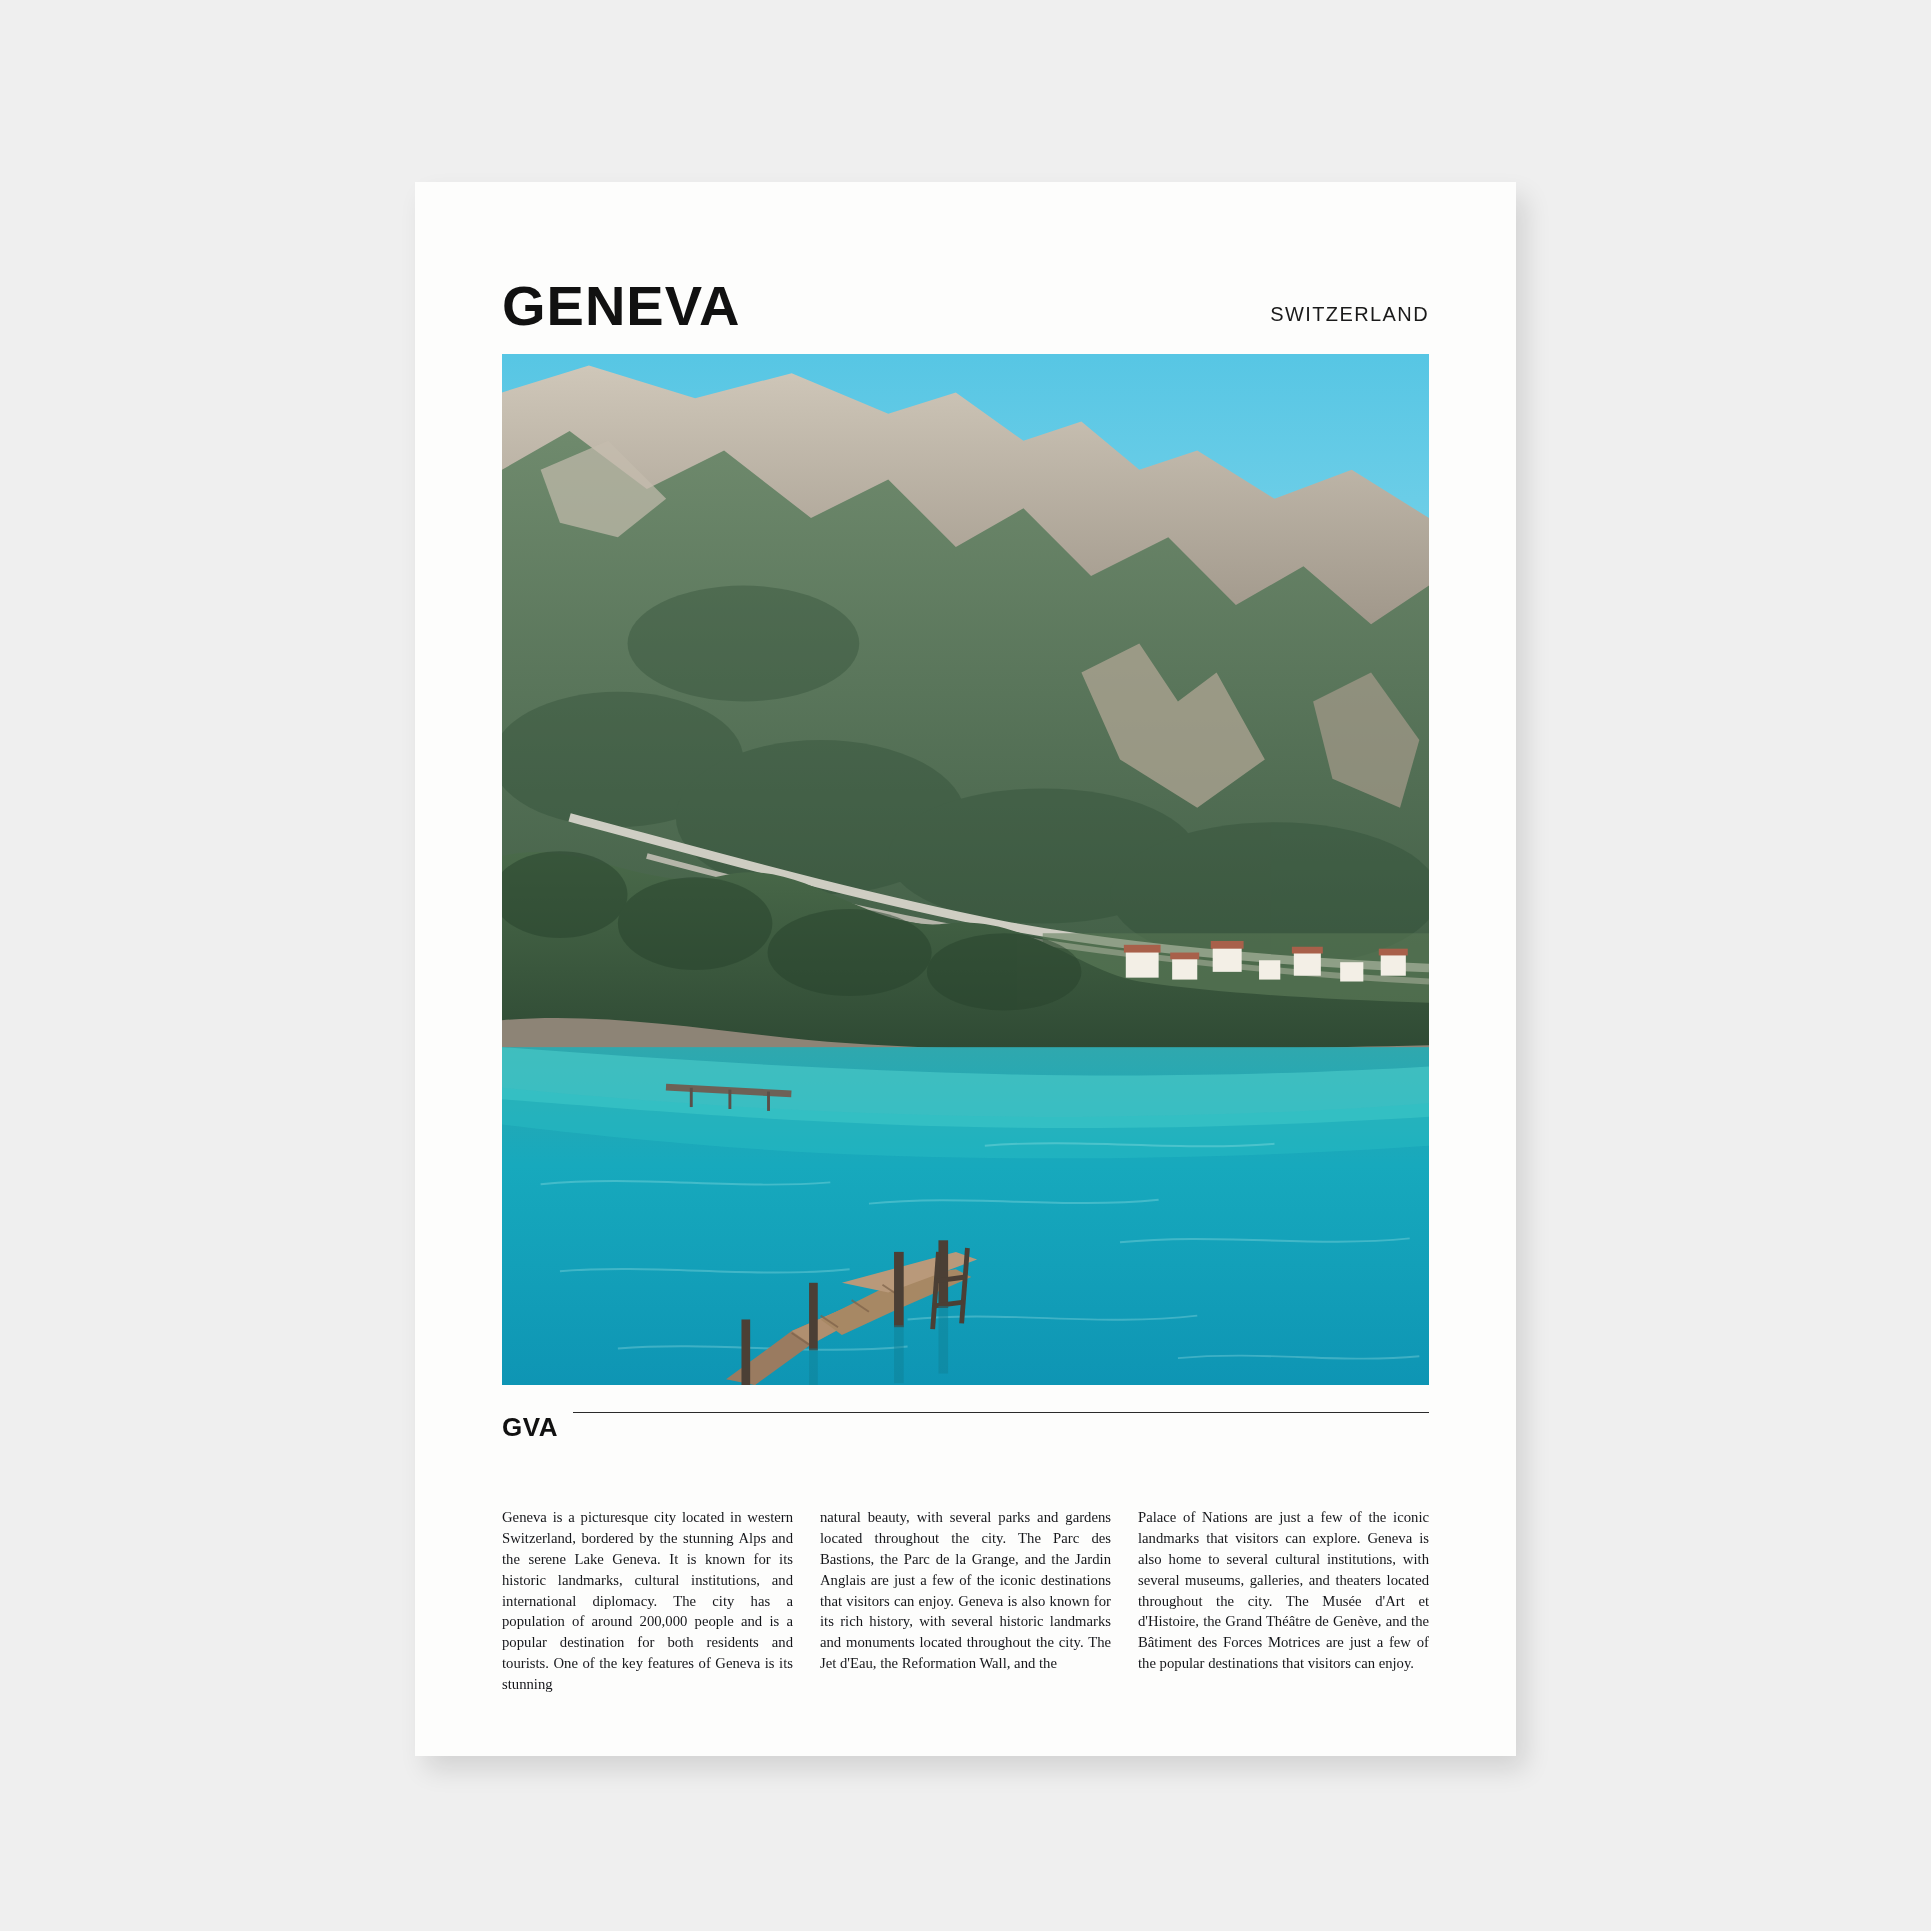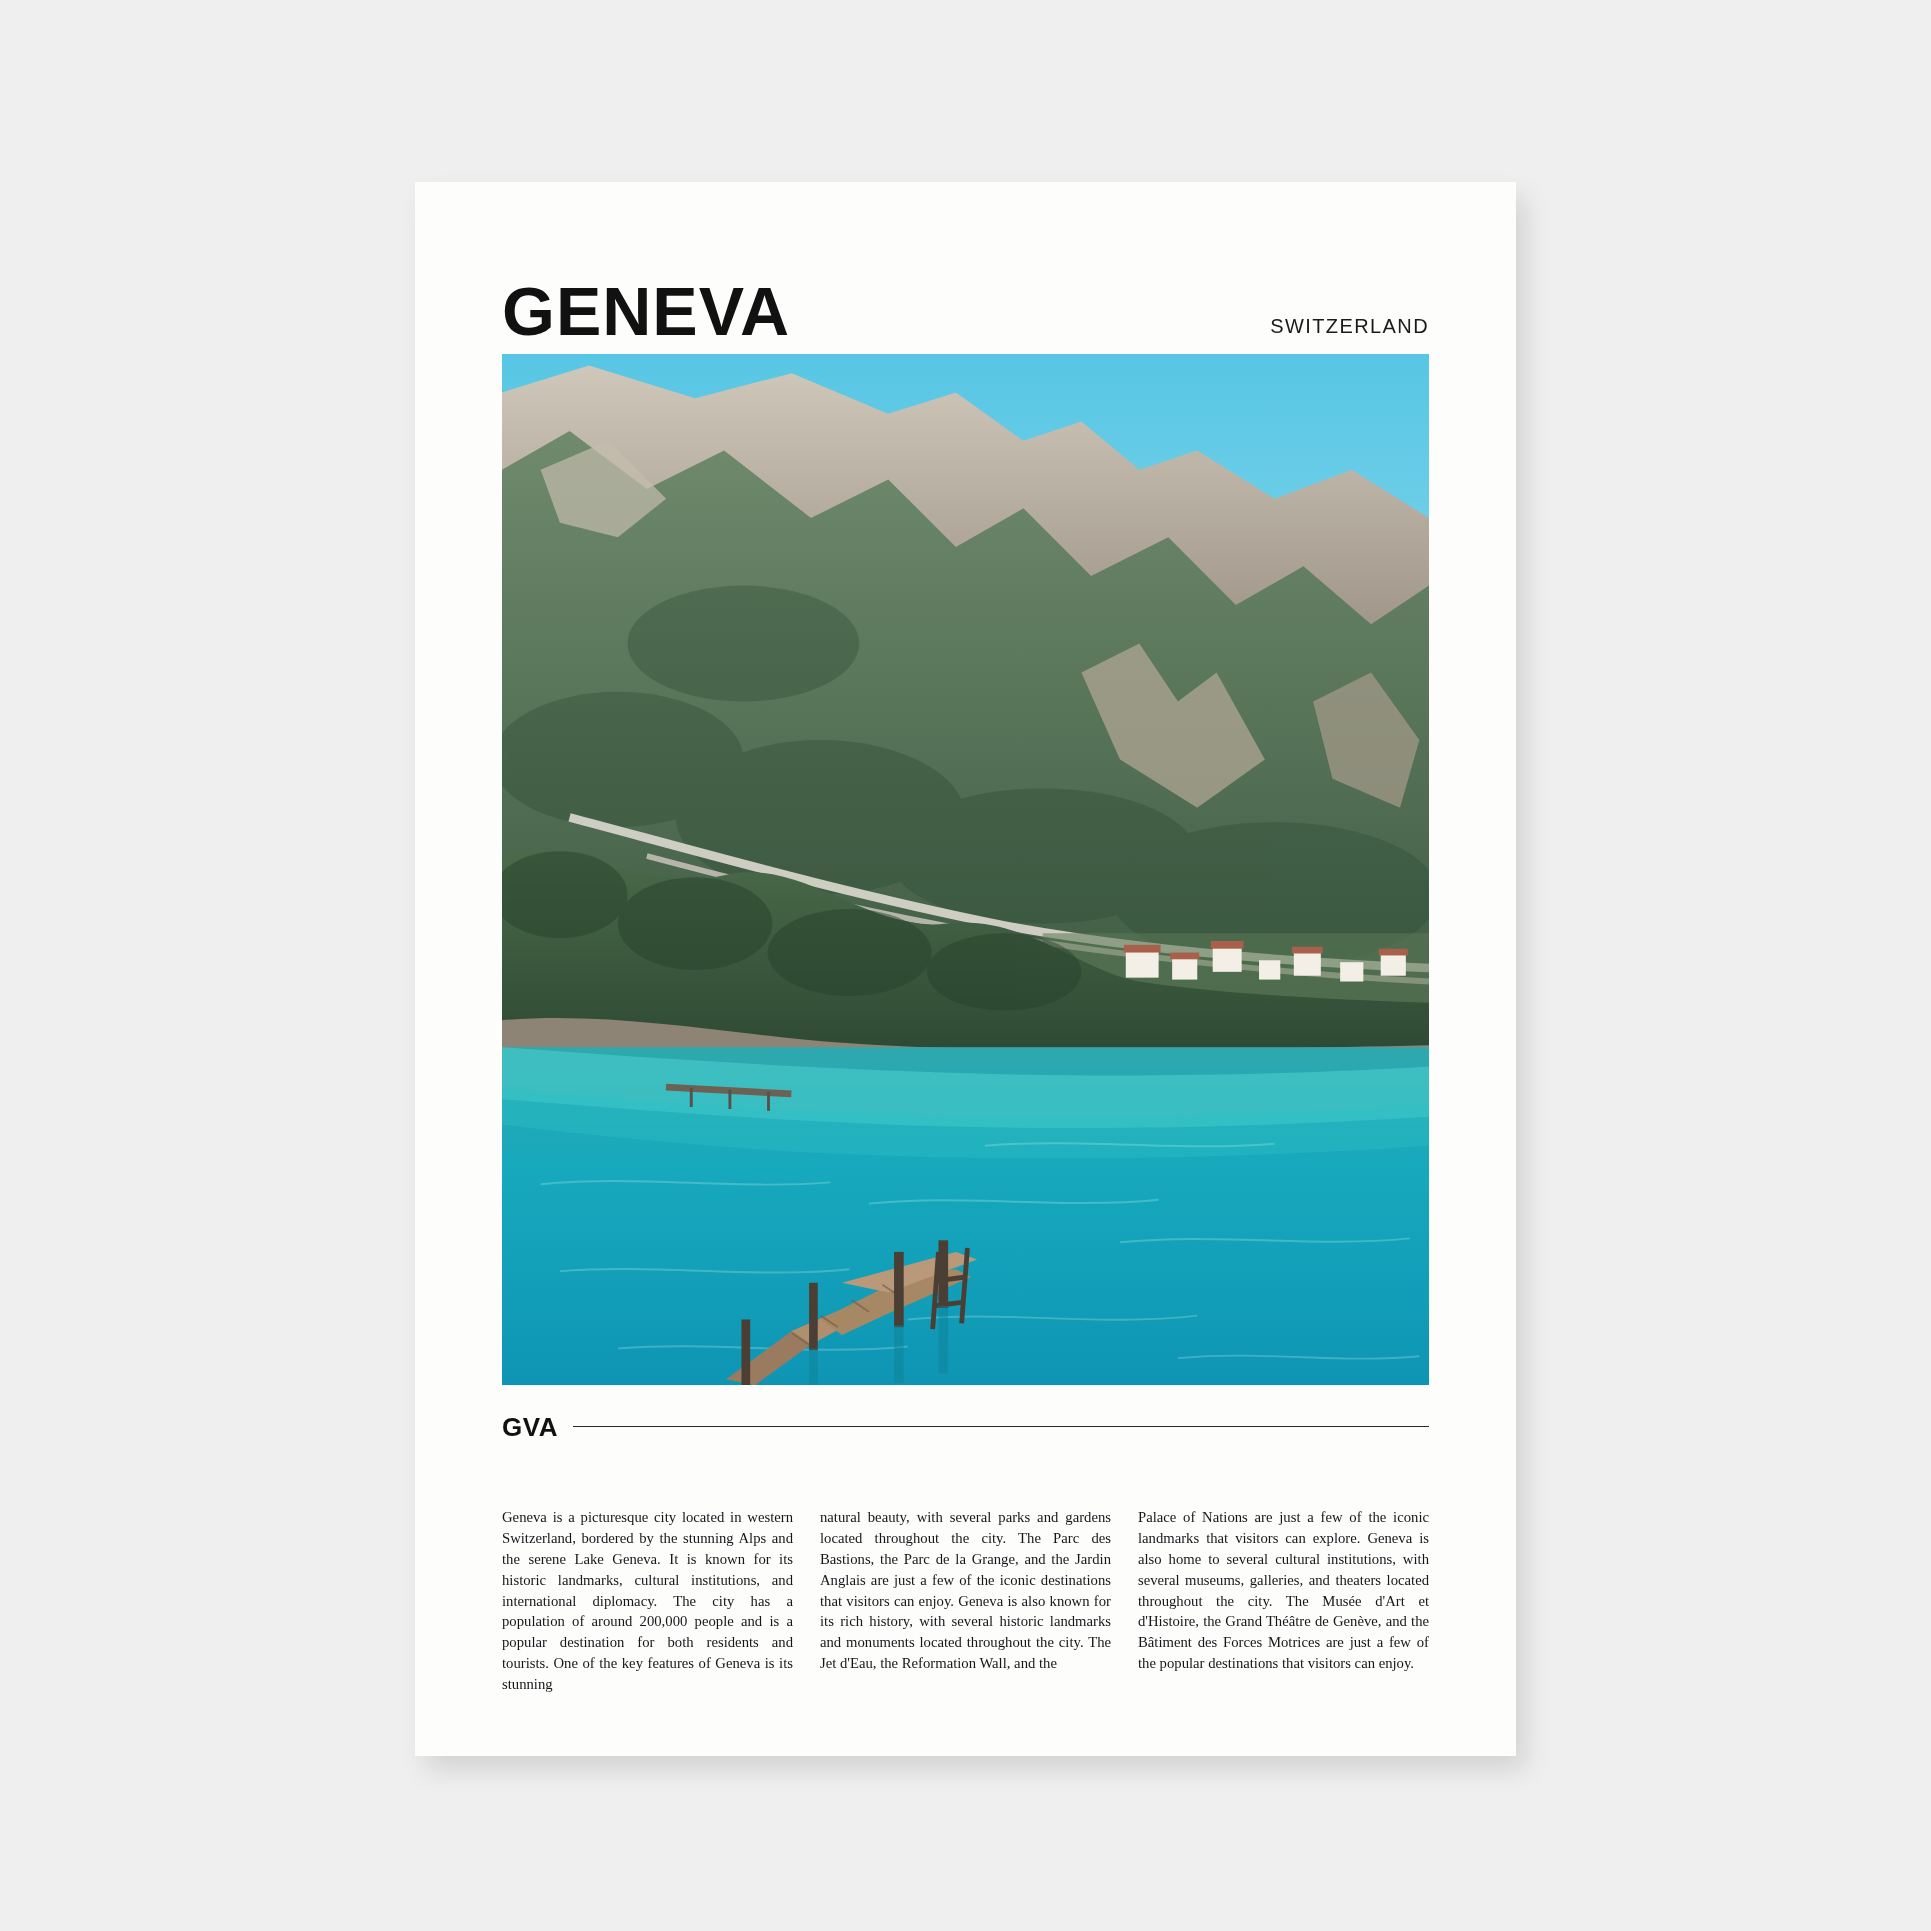--- a/index.html
+++ b/index.html
@@ -36,21 +36,21 @@
     left: 87px;
     top: 97px;
     width: 927px;
     display: flex;
     align-items: flex-end;
     justify-content: space-between;
   }
   .title {
     font-family: "Liberation Sans", sans-serif;
     font-weight: bold;
-    font-size: 68px;
+    font-size: 56px;
     letter-spacing: 1px;
     line-height: 0.95;
     color: #111;
   }
   .subtitle {
     font-family: "Liberation Sans", sans-serif;
     font-size: 20px;
     letter-spacing: 1.4px;
     color: #1a1a1a;
     padding-bottom: 5.8px;
@@ -68,21 +68,20 @@
   }
   .photo-svg { display: block; width: 927px; height: 1031px; }
 
   
   .code-row {
     position: absolute;
     left: 87px;
     top: 1230px;
     width: 927px;
     display: flex;
-    align-items: center;
   }
   .code {
     font-family: "Liberation Sans", sans-serif;
     font-weight: bold;
     font-size: 26px;
     letter-spacing: 0.5px;
     color: #111;
     white-space: nowrap;
   }
   .rule {

